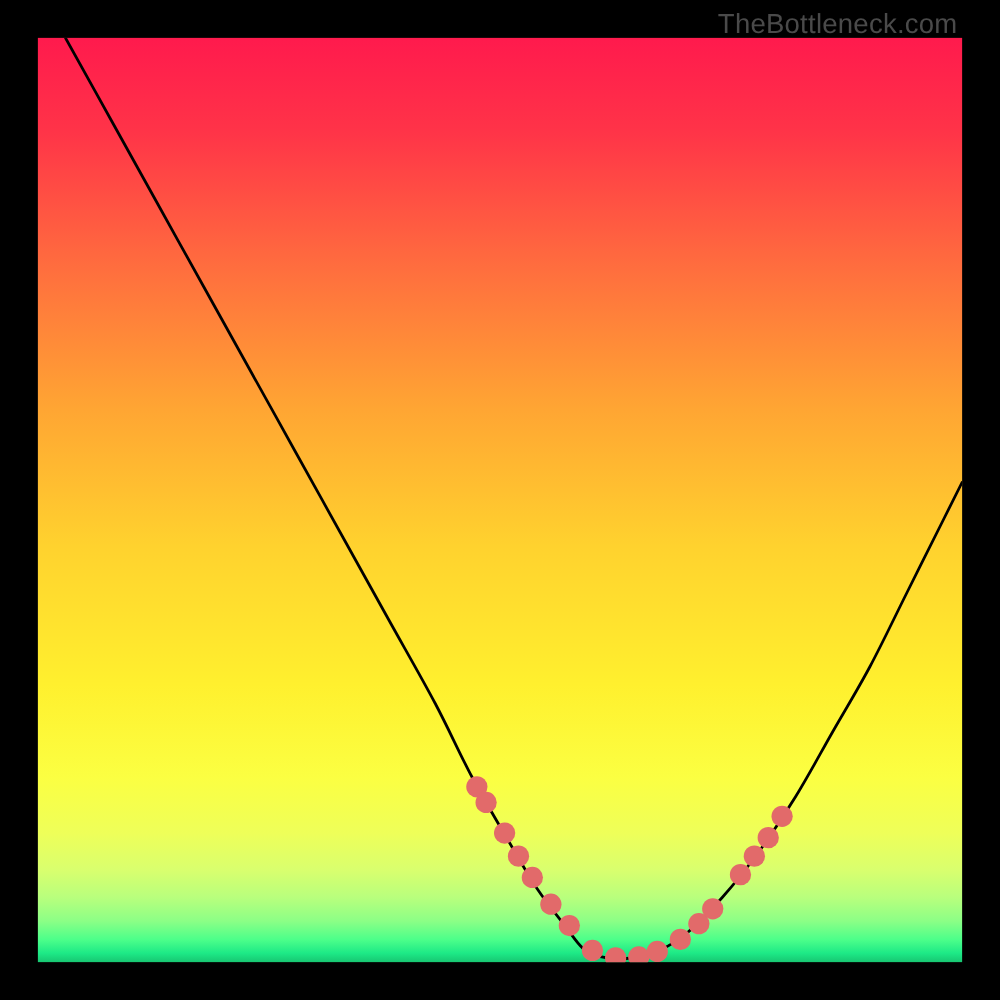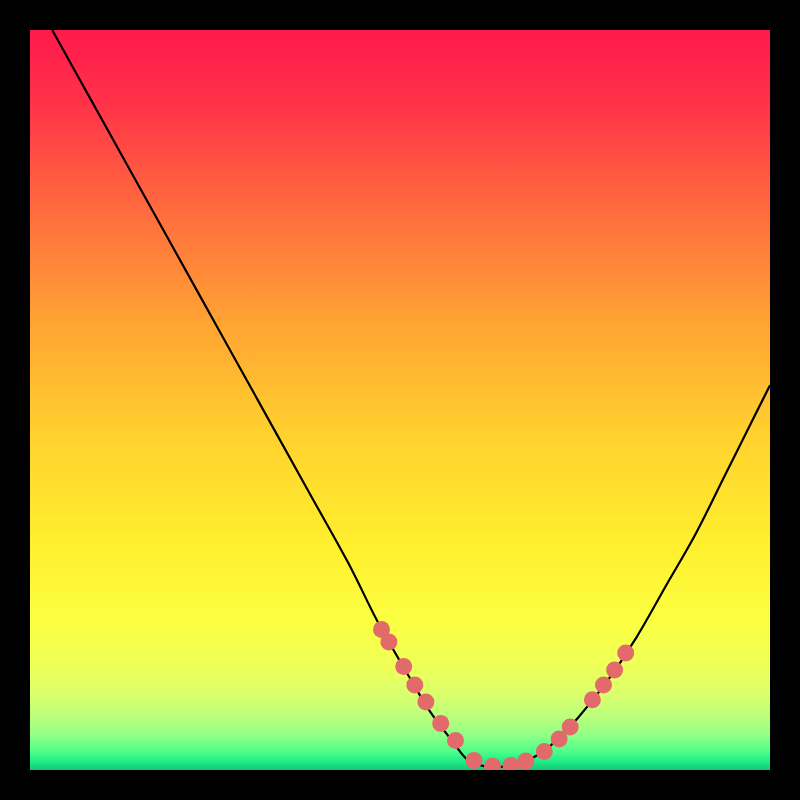--- a/index.html
+++ b/index.html
@@ -92,13 +92,14 @@
           <circle cx="529.1" cy="708.92" r="8.5" fill="#e26a6a"></circle>
           <circle cx="540.1999999999999" cy="697.08" r="8.5" fill="#e26a6a"></circle>
           <circle cx="562.4" cy="669.7" r="8.5" fill="#e26a6a"></circle>
           <circle cx="573.5" cy="654.9" r="8.5" fill="#e26a6a"></circle>
           <circle cx="584.6" cy="640.1" r="8.5" fill="#e26a6a"></circle>
           <circle cx="595.7" cy="623.08" r="8.5" fill="#e26a6a"></circle>
         </g>
     </svg>
   </div>
 
+  <div class="watermark">TheBottleneck.com</div>
 </div>
 
 </body></html>

